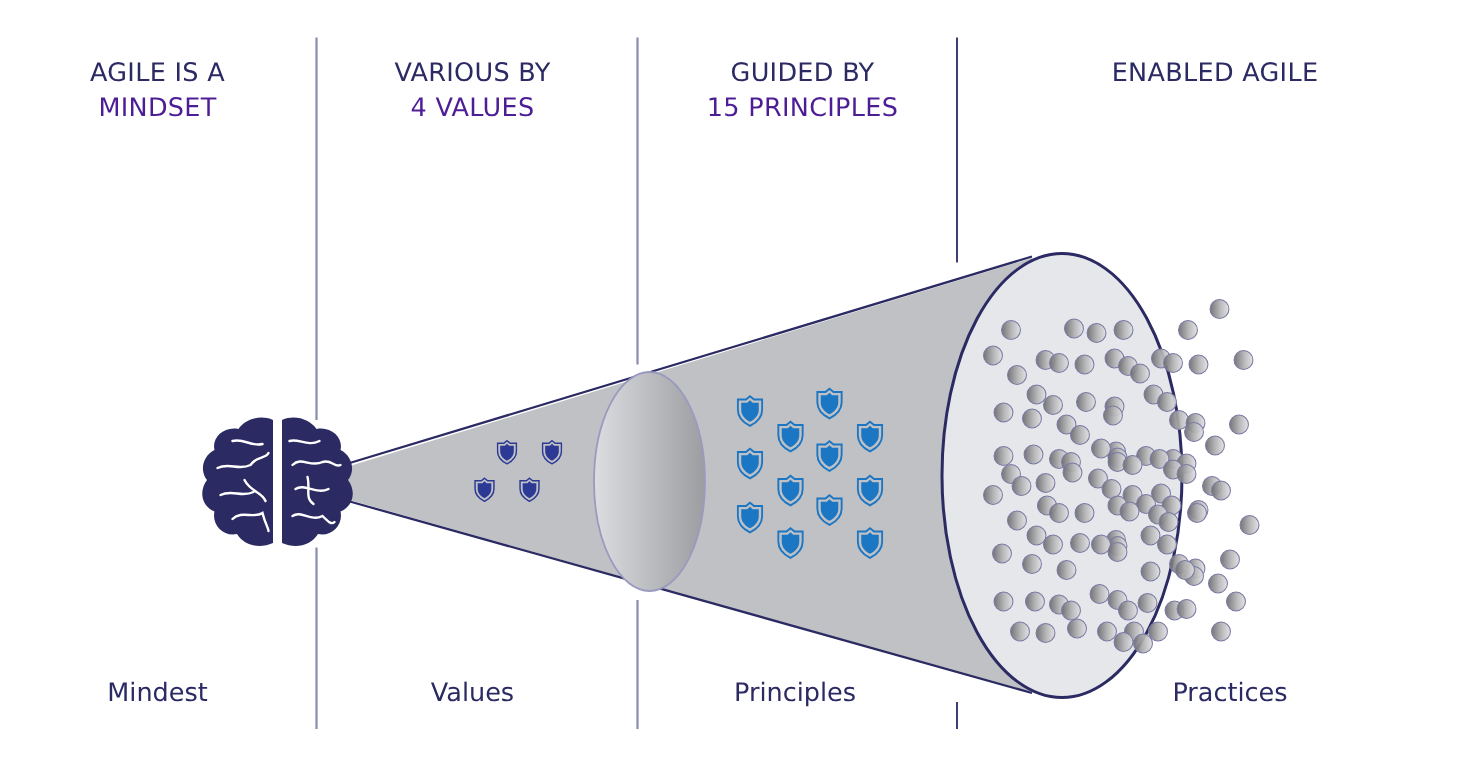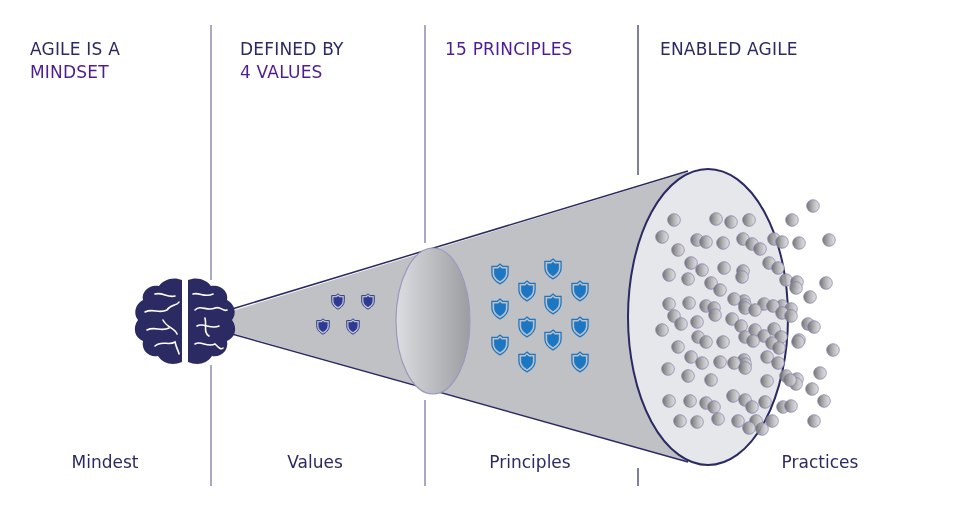--- a/index.html
+++ b/index.html
@@ -1,36 +1,37 @@
 <!DOCTYPE html>
 <html><head>
   <meta charset="utf-8">
   <style>
     html, body { margin: 0; padding: 0; background: #ffffff; }
     body { width: 978px; height: 520px; position: relative; overflow: hidden;
            font-family: "DejaVu Sans", sans-serif; }
-    .heading { position: absolute; top: 38px; text-align: left; font-size: 17px;
+    .heading { position: absolute; top: 38px; text-align: center; font-size: 17px;
                line-height: 23px; letter-spacing: 0.2px; }
     .heading .l1 { color: #2b2a63; display: block; }
     .heading .l2 { color: #4c1d95; display: block; }
     .footer { position: absolute; top: 452px; font-size: 17px; color: #2b2a63; text-align: center; }
     svg#diagram { position: absolute; left: 0; top: 0; }
   </style>
 </head>
 <body>
 
 <div class="heading" style="left:30px; width:150px;">
   <span class="l1">AGILE IS A</span>
   <span class="l2">MINDSET</span>
 </div>
 <div class="heading" style="left:240px; width:150px;">
-  <span class="l1">DEFINED BY</span>
+  <span class="l1">VARIOUS BY</span>
   <span class="l2">4 VALUES</span>
 </div>
 <div class="heading" style="left:445px; width:180px;">
+  <span class="l1">GUIDED BY</span>
   <span class="l2">15 PRINCIPLES</span>
 </div>
 <div class="heading" style="left:660px; width:300px;">
   <span class="l1">ENABLED AGILE</span>
 </div>
 
 <svg id="diagram" width="978" height="520" viewBox="0 0 978 520">
   <defs>
     <linearGradient id="ellGrad" x1="0" x2="1" y1="0" y2="0">
       <stop offset="0" stop-color="#dcdde0"></stop>

